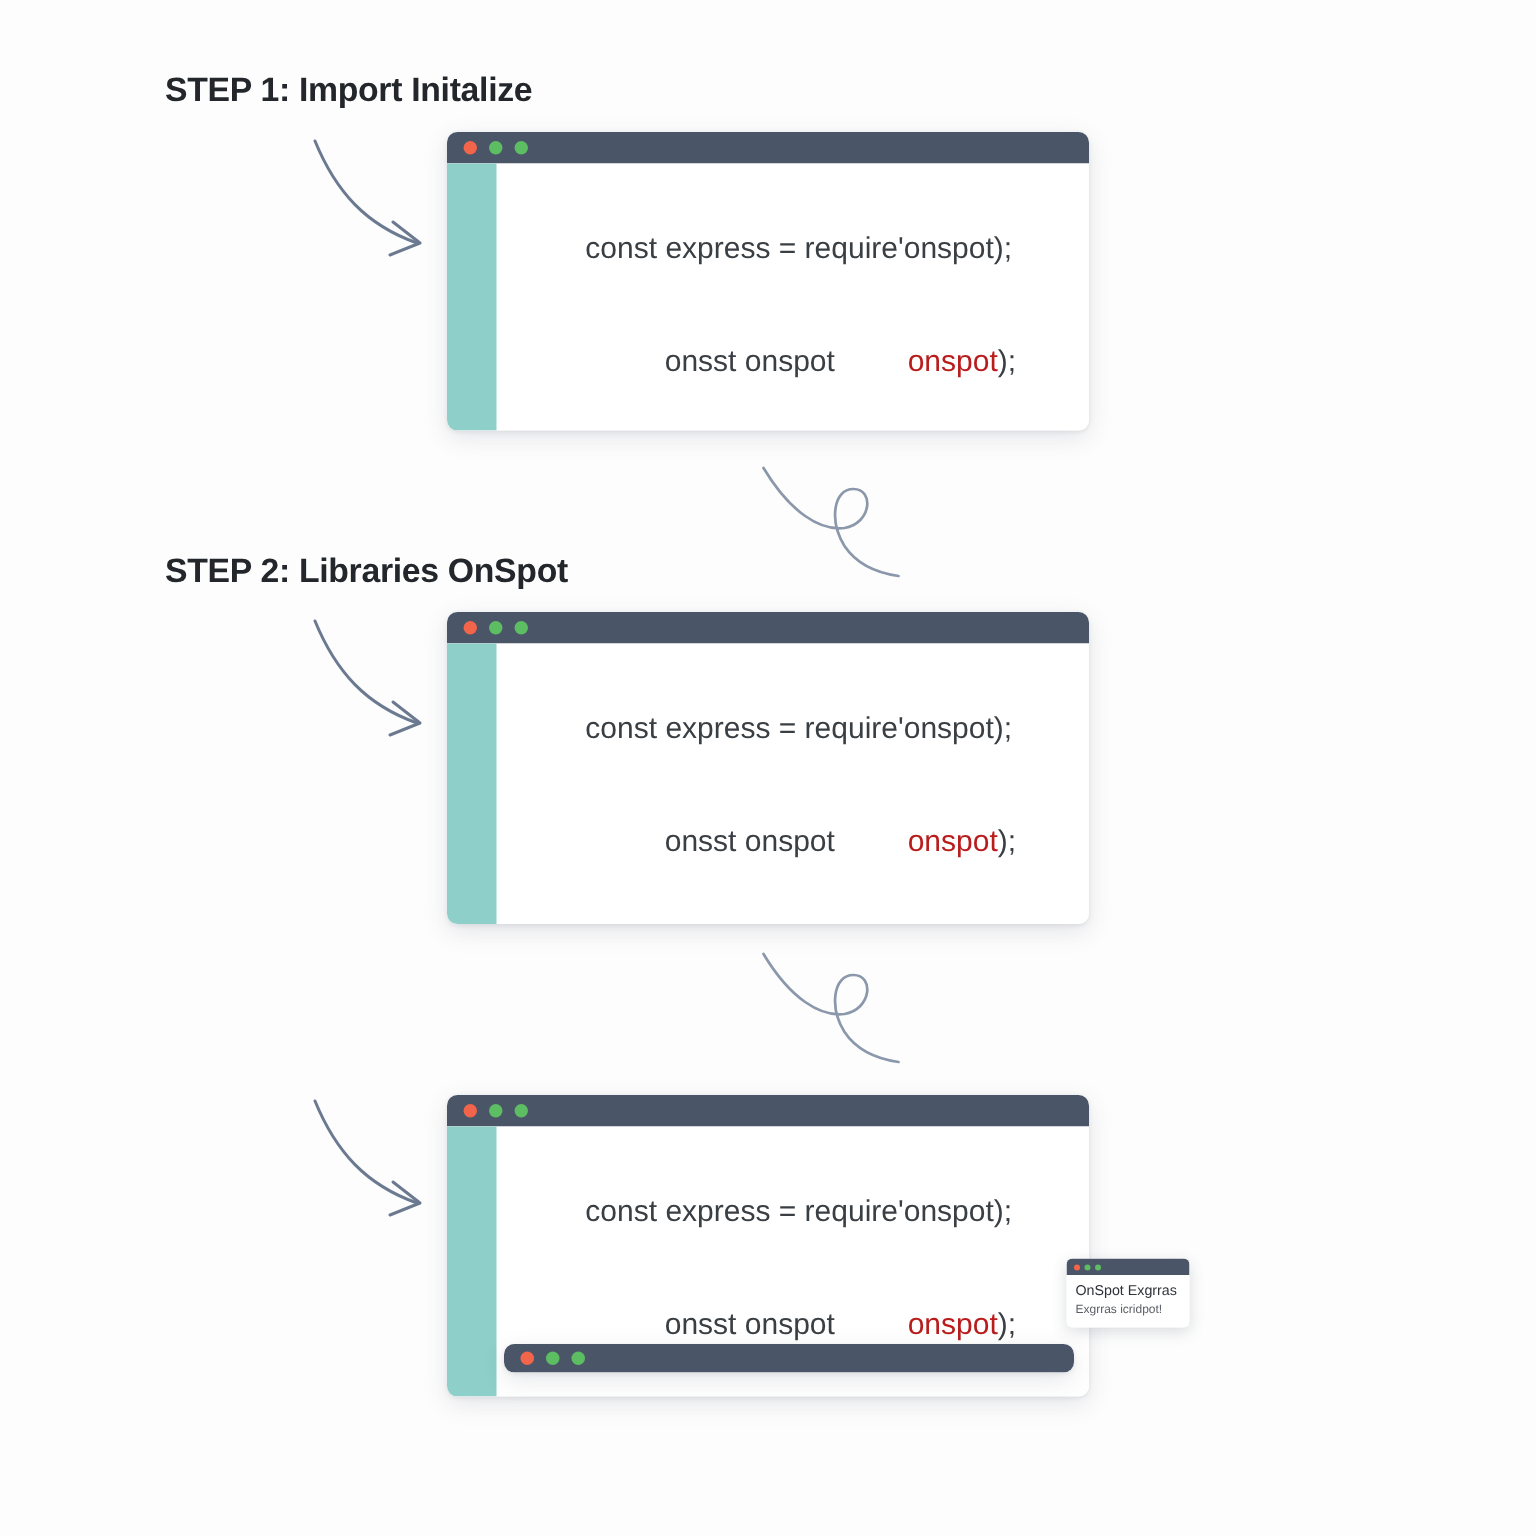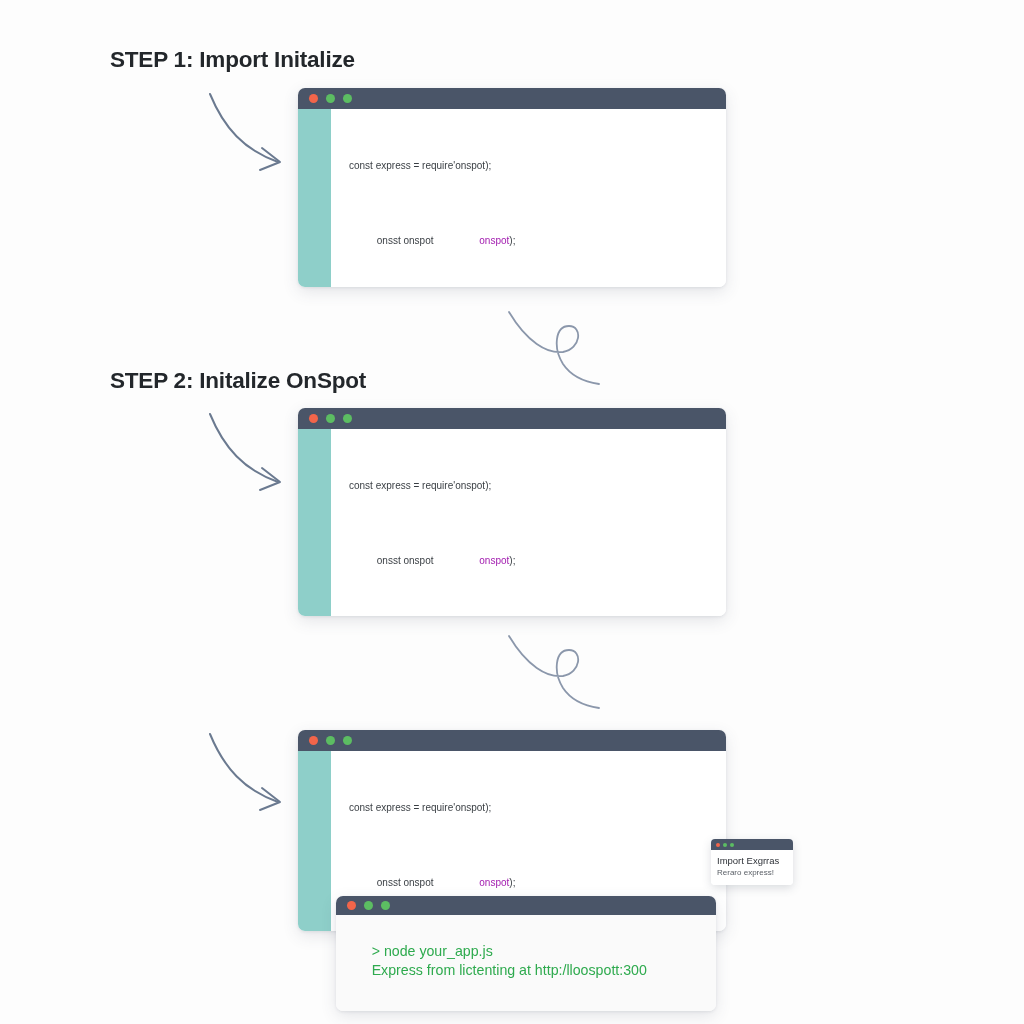--- a/index.html
+++ b/index.html
@@ -67,28 +67,29 @@
   }
   .gutter {
     width: 33px;
     background: #8ecfc9;
     flex: 0 0 33px;
   }
   .code {
     flex: 1 1 auto;
     padding: 11px 10px 10px 18px;
     font-family: "Liberation Sans", sans-serif;
-    font-size: 10px;
+    font-size: 20px;
     line-height: 18.6px;
     color: #3a3f44;
     white-space: pre;
     overflow: hidden;
+    text-align: center;
   }
   .code .ln { display: block; }
-  .tok-green  { color: #a21caf; margin-left: 43px; }
+  .tok-green  { color: #b91c1c; margin-left: 43px; }
 
   
   #win-1 { left: 298px; top: 88px; width: 428px; }
   #win-1 .win-body { height: 178px; }
 
   
   #win-2 { left: 298px; top: 408px; width: 428px; }
   #win-2 .win-body { height: 187px; }
 
   
@@ -196,21 +197,21 @@
   </div>
 
   <svg class="deco" style="left:505px; top:308px;" width="110" height="80" viewBox="0 0 110 80">
     <path class="stroke-loop" d="M 4 4
              C 22 34, 42 46, 58 44
              C 76 41, 78 18, 64 18
              C 50 18, 48 40, 58 56
              C 66 68, 80 74, 94 76"></path>
   </svg>
 
-  <div class="step-title" id="title-2">STEP 2: Initalize OnSpot</div>
+  <div class="step-title" id="title-2">STEP 2: Libraries OnSpot</div>
 
   <svg class="deco" style="left:200px; top:410px;" width="90" height="90" viewBox="0 0 90 90">
     <path class="stroke-arrow" d="M 10 4 C 24 38, 44 60, 78 72"></path>
     <path class="stroke-arrow" d="M 62 58 L 80 72 L 60 80"></path>
   </svg>
 
   <div class="window" id="win-2">
     <div class="titlebar">
       <span class="dot red"></span>
       <span class="dot green"></span>
@@ -269,31 +270,27 @@
       </div>
     </div>
   </div>
 
   <div class="window" id="win-term">
     <div class="titlebar">
       <span class="dot red"></span>
       <span class="dot green"></span>
       <span class="dot green"></span>
     </div>
-    <div class="term-body">
-      <span class="ln">&gt; node your_app.js</span>
-      <span class="ln">Express from lictenting at http:/lloospott:300</span>
-    </div>
   </div>
 
   <div class="window" id="win-popup">
     <div class="titlebar">
       <span class="dot red"></span>
       <span class="dot green"></span>
       <span class="dot green"></span>
     </div>
     <div class="popup-body">
-      <div class="popup-h">Import Exgrras</div>
-      <div class="popup-p">Reraro express!</div>
+      <div class="popup-h">OnSpot Exgrras</div>
+      <div class="popup-p">Exgrras icridpot!</div>
     </div>
   </div>
 
 </div>
 
 </body></html>

